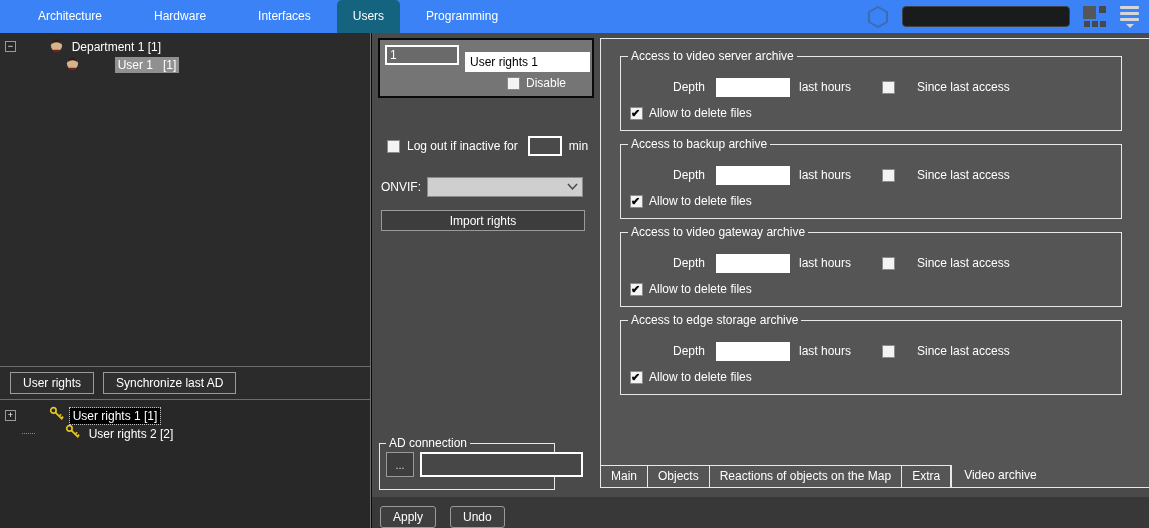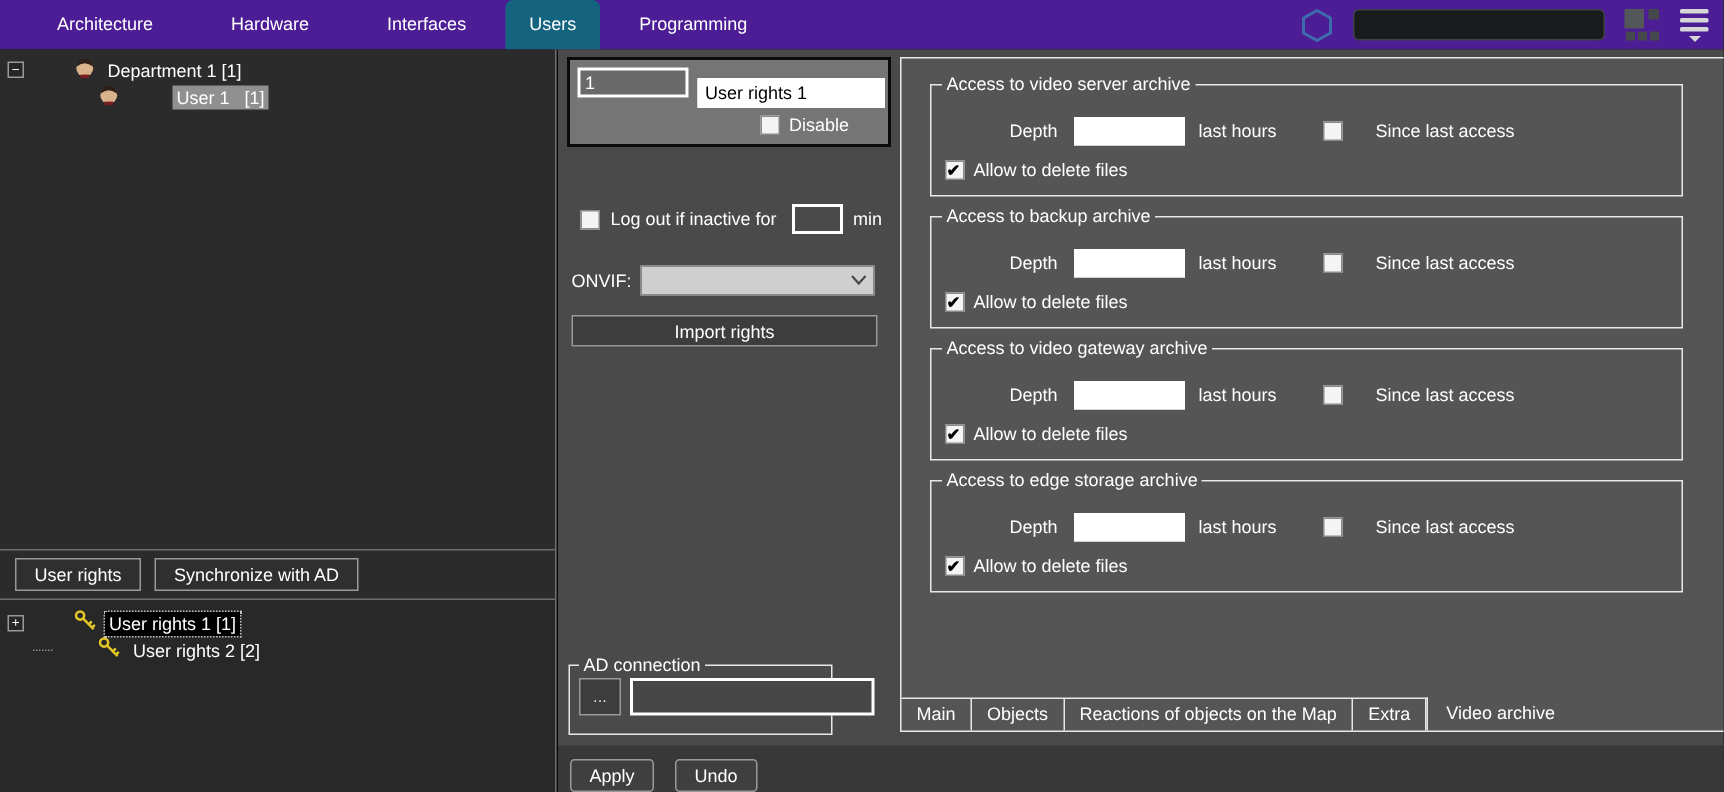--- a/index.html
+++ b/index.html
@@ -4,21 +4,21 @@
 <style>
   * { margin:0; padding:0; box-sizing:border-box; }
   html,body { width:1149px; height:528px; overflow:hidden; }
   body {
     font-family:"Liberation Sans", sans-serif;
     font-size:12px; color:#fff; background:#0a0a0a; position:relative;
   }
 
   
   .topbar { position:absolute; left:0; top:0; width:1149px; height:33px;
-    background:#4c1d95; display:flex; align-items:stretch; }
+    background:#3b82f6; display:flex; align-items:stretch; }
   .nav { display:flex; padding-left:12px; }
   .nav-tab { padding:0 26px; line-height:33px; color:#fff; cursor:default; white-space:nowrap; }
   .nav-tab.active { background:#15647f; border-radius:5px 5px 0 0; padding:0 16px; }
   .topbar-right { margin-left:auto; display:flex; align-items:center; gap:12px; padding-right:10px; }
   .searchbox { width:168px; height:21px; background:#191b1c; border:1px solid #3f4346;
     border-radius:4px; color:#ddd; padding:0 6px; font-family:"Liberation Sans",sans-serif; }
   .icon-btn { display:flex; align-items:center; justify-content:center; }
   .menu-icon { display:flex; flex-direction:column; align-items:center; gap:3px; }
   .menu-icon i { width:19px; height:3px; background:#d4d6d7; border-radius:1px; }
   .menu-icon .tri { width:0; height:0; border-left:4px solid transparent;
@@ -172,21 +172,21 @@
           <path d="M2 7 Q3 1.5 8 1.5 Q13 1.5 14 7 Q11 4.5 8 4.5 Q5 4.5 2 7Z" fill="#2e2018"></path>
           <rect x="5" y="12.5" width="6" height="2.5" fill="#7a1f1f"></rect>
         </svg>
       </span>
       <span class="tree-label sel-gray">User 1   [1]</span>
     </div>
   </div>
 
   <div class="left-buttons">
     <button class="panel-btn">User rights</button>
-    <button class="panel-btn">Synchronize with AD</button>
+    <button class="panel-btn">Synchronize last AD</button>
   </div>
 
   <div class="tree-lower">
     <div class="tree-row indent-root">
       <span class="expander">+</span>
       <span class="tree-ico">
         <svg width="16" height="16" viewBox="0 0 16 16">
           <circle cx="4.4" cy="4.4" r="2.7" fill="none" stroke="#e3c627" stroke-width="1.7"></circle>
           <line x1="6.6" y1="6.6" x2="13.4" y2="13.4" stroke="#e3c627" stroke-width="1.7"></line>
           <line x1="10.2" y1="10.2" x2="12.2" y2="8.2" stroke="#e3c627" stroke-width="1.6"></line>

